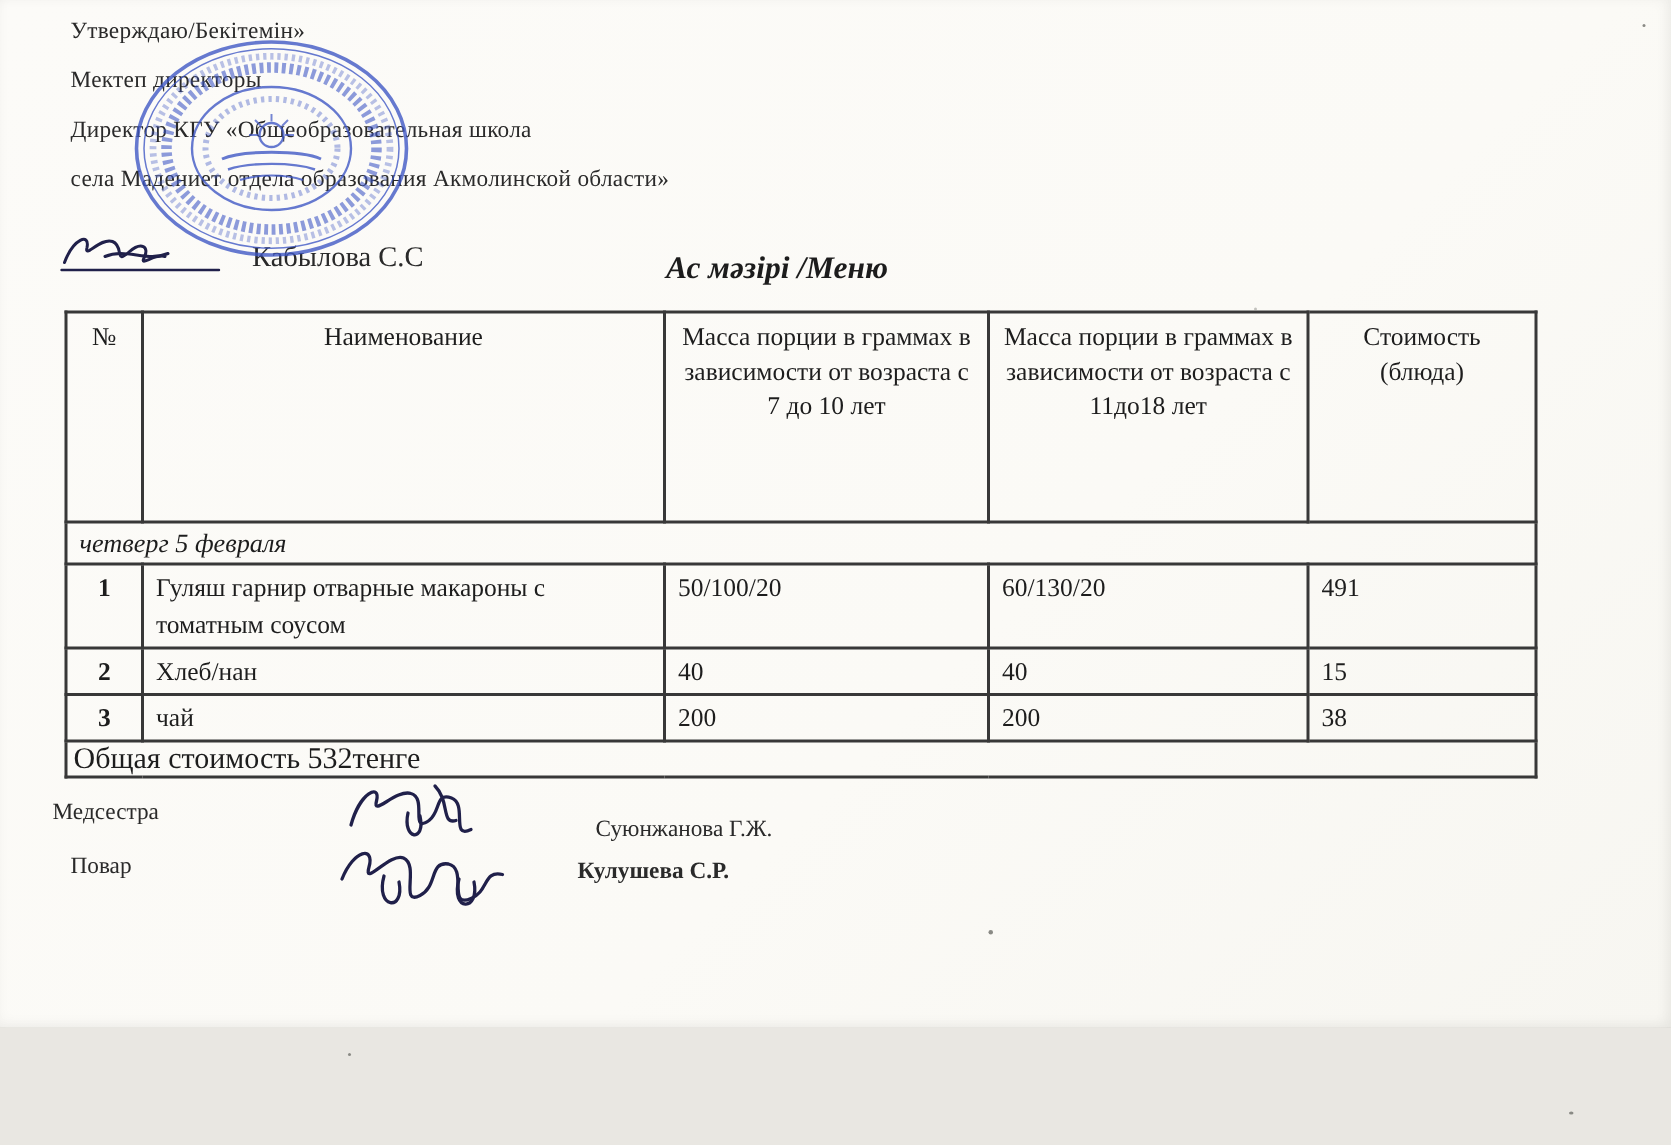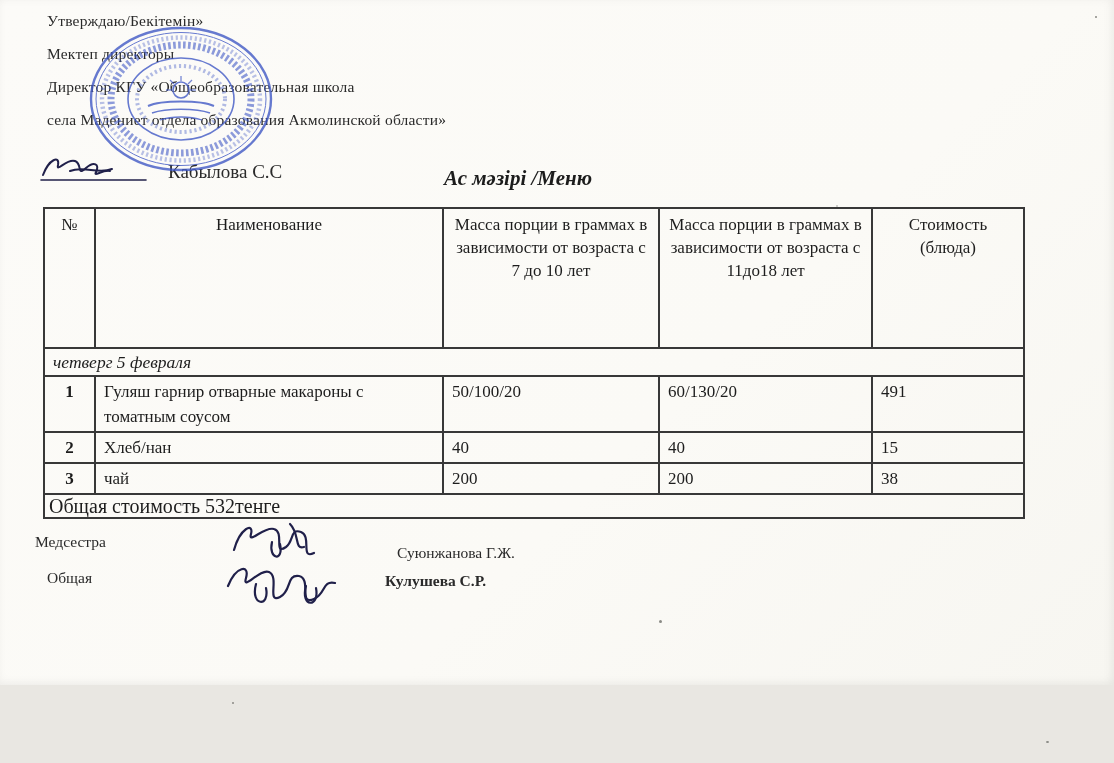--- a/index.html
+++ b/index.html
@@ -158,21 +158,21 @@
         <td class="c-val">38</td>
       </tr>
       <tr class="total-row">
         <td colspan="5">Общая стоимость 532тенге</td>
       </tr>
     </tbody>
   </table>
 
   <span class="sig-label" style="left:35px;top:533px;">Медсестра</span>
   <span class="sig-label" style="left:385px;top:544px;margin-left:12px;">Суюнжанова Г.Ж.</span>
-  <span class="sig-label" style="left:47px;top:569px;">Общая</span>
+  <span class="sig-label" style="left:47px;top:569px;">Повар</span>
   <span class="sig-label" style="left:385px;top:572px;font-weight:bold;">Кулушева С.Р.</span>
 
   <svg class="sig-svg" style="left:228px;top:516px;" width="120" height="50" viewBox="0 0 120 50">
     <g fill="none" stroke="#20204a" stroke-width="2.2" stroke-linecap="round">
       <path d="M6 34 C 12 12, 26 6, 23 18 C 20 29, 36 10, 46 13 C 57 16, 45 40, 58 31 C 66 25, 62 12, 73 16 C 84 20, 72 44, 86 37"></path>
       <path d="M62 8 C 72 18, 66 34, 76 31"></path>
       <path d="M44 26 C 40 44, 56 46, 52 28"></path>
     </g>
   </svg>
 

